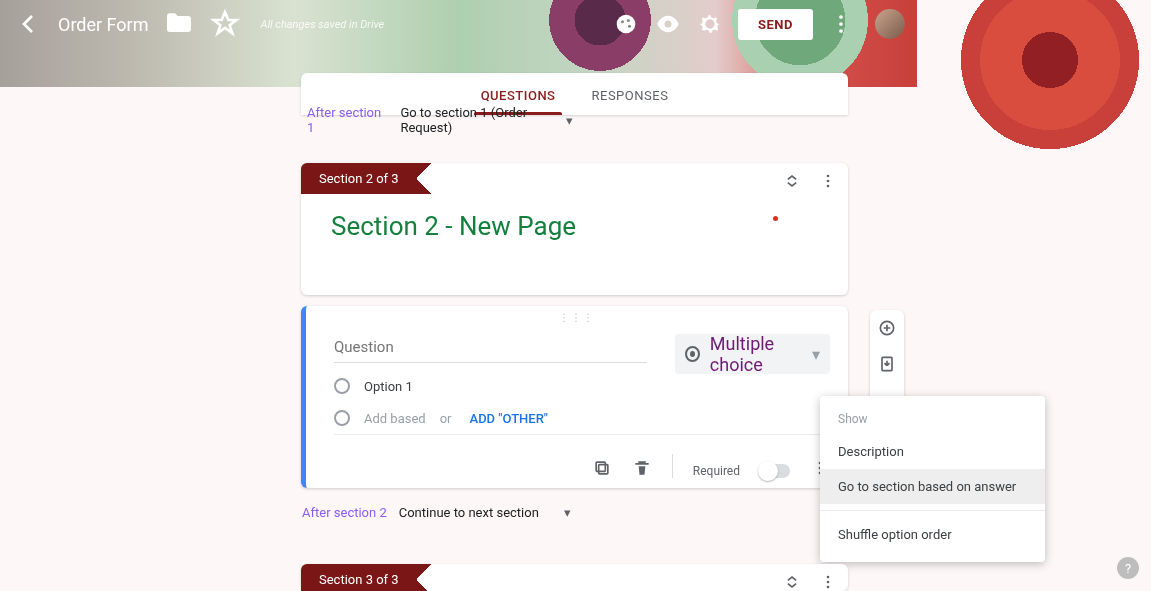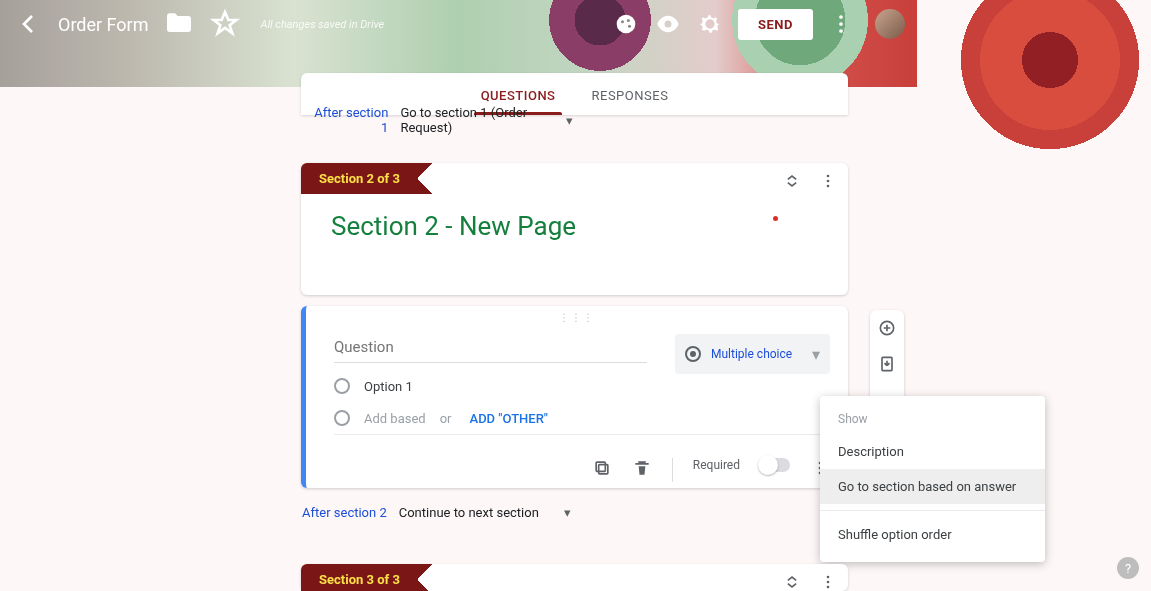--- a/index.html
+++ b/index.html
@@ -26,59 +26,59 @@
   .send-btn { background:#fff; color:#8a1c1c; font-size:13px; font-weight:700; padding:8px 20px; border-radius:3px; cursor:pointer; letter-spacing:.5px; }
   .avatar { width:30px; height:30px; border-radius:50%; background:linear-gradient(135deg,#caa58f,#7a5a4a); margin-left:6px; }
 
   .tabstrip { position:absolute; left:301px; top:45px; width:547px; height:42px; background:#fff; border-radius:6px 6px 0 0; display:flex; justify-content:center; align-items:flex-end; box-shadow:0 1px 3px rgba(0,0,0,.15);margin-top:28px; }
   .tab { padding:0 18px 12px 18px; font-size:13px; letter-spacing:.5px; color:#5f6368; cursor:pointer; position:relative; }
   .tab.active { color:#8a1c1c; font-weight:500; }
   .tab.active::after { content:""; position:absolute; left:10%; right:10%; bottom:0; height:3px; background:#8a1c1c; border-radius:2px 2px 0 0; }
 
   
   .aftersec { position:absolute; font-size:13px; color:#5f6368; display:flex; align-items:center; gap:12px; }
-  .aftersec .label { color:#1d4ed8;text-align:right; }
+  .aftersec .label { color:#8b5cf6; }
   .aftersec .value { color:#202124; }
   .aftersec .chev { color:#5f6368; }
   .a1 { left:307px; top:105px; width:268px; }
   .a1 .chev { position:absolute; left:259px; }
   .a2 { left:302px; top:505px; width:268px; }
   .a2 .chev { position:absolute; left:262px; }
 
   
-  .ribbon { position:absolute; background:#7a1616; color:#fde047; font-size:13px; font-weight:700; padding:8px 18px 8px 18px; border-radius:6px 0 0 0; }
+  .ribbon { position:absolute; background:#7a1616; color:#ffffff; font-size:13px; font-weight:400; padding:8px 18px 8px 18px; border-radius:6px 0 0 0; }
   .ribbon::after { content:""; position:absolute; right:-14px; top:0; bottom:0; width:14px; background:linear-gradient(135deg,#7a1616 50%, transparent 50%) top/14px 50% no-repeat, linear-gradient(45deg,#7a1616 50%, transparent 50%) bottom/14px 50% no-repeat; }
   .rb2 { left:301px; top:163px; }
   .rb3 { left:301px; top:564px; }
 
   .card { position:absolute; background:#fff; border-radius:6px; box-shadow:0 1px 3px rgba(0,0,0,.18); }
   .card2head { left:301px; top:163px; width:547px; height:132px; padding:48px 28px 0 30px; }
   .card2head h1 { font-size:26px; font-weight:400; color:#15803d; }
   .card2head .desc { margin-top:22px; font-size:13px; color:#9aa0a6; }
   .headicons { position:absolute; right:10px; top:8px; display:flex; gap:16px; color:#5f6368; }
   .headicons .ib { width:20px; height:20px; cursor:pointer; display:flex; align-items:center; justify-content:center; }
   .reddot { position:absolute; right:70px; top:53px; width:5px; height:5px; background:#d93025; border-radius:50%; }
 
   .card2q { left:301px; top:306px; width:547px; height:182px; border-left:5px solid #4285f4; }
   .drag { position:absolute; left:50%; top:6px; transform:translateX(-50%); color:#bdc1c6; letter-spacing:2px; font-size:10px; }
   .qrow { position:absolute; left:28px; top:28px; right:18px; display:flex; gap:28px; align-items:flex-start; }
   .qinput { flex:1; font-size:15px; color:#9aa0a6; border:none; border-bottom:1px solid #dadce0; padding:4px 0 6px 0; background:transparent; }
   .typesel { width:155px; height:40px; background:#f1f3f4; border-radius:4px; display:flex; align-items:center; padding:0 10px; gap:10px; cursor:pointer; position:relative; }
   .typesel .rad { width:16px; height:16px; border-radius:50%; border:2px solid #5f6368; position:relative; }
   .typesel .rad::after { content:""; position:absolute; inset:3px; border-radius:50%; background:#5f6368; }
-  .typesel .lbl { font-size:12px; color:#1d4ed8;text-align:center; }
+  .typesel .lbl { font-size:18px; color:#701a75; }
   .typesel .dd { position:absolute; right:10px; color:#9aa0a6; }
 
   .opt { position:absolute; left:28px; display:flex; align-items:center; gap:14px; font-size:13px; }
   .opt .o { width:16px; height:16px; border-radius:50%; border:2px solid #9aa0a6; }
   .opt1 { top:72px; color:#3c4043; }
   .optadd { top:104px; color:#9aa0a6; }
   .optadd .addother { color:#1a73e8; font-weight:500; margin-left:4px; }
 
-  .qfooter { position:absolute; left:28px; right:18px; bottom:10px; border-top:1px solid #e8eaed; height:44px; display:flex; align-items:flex-start; justify-content:flex-end; gap:20px; padding-top:23px;margin-top:45px; }
+  .qfooter { position:absolute; left:28px; right:18px; bottom:10px; border-top:1px solid #e8eaed; height:44px; display:flex; align-items:flex-end; justify-content:flex-end; gap:20px; padding-top:12px;margin-top:45px; }
   .qfooter .ib { width:20px; height:20px; color:#5f6368; cursor:pointer; display:flex; align-items:center; justify-content:center; }
   .qfooter .divider { width:1px; height:24px; background:#dadce0; }
   .qfooter .reqlabel { font-size:12px; color:#5f6368; }
   .switch { width:30px; height:14px; background:#dadce0; border-radius:10px; position:relative; cursor:pointer; }
   .switch::after { content:""; position:absolute; left:-2px; top:-3px; width:20px; height:20px; border-radius:50%; background:#fff; box-shadow:0 1px 2px rgba(0,0,0,.3); }
 
   
   .sidetool { position:absolute; left:870px; top:310px; width:34px; background:#fff; border-radius:6px; box-shadow:0 1px 3px rgba(0,0,0,.2); display:flex; flex-direction:column; align-items:center; padding:8px 0; gap:16px; }
   .sidetool .sb { width:20px; height:20px; color:#5f6368; cursor:pointer; display:flex; align-items:center; justify-content:center; }
 

